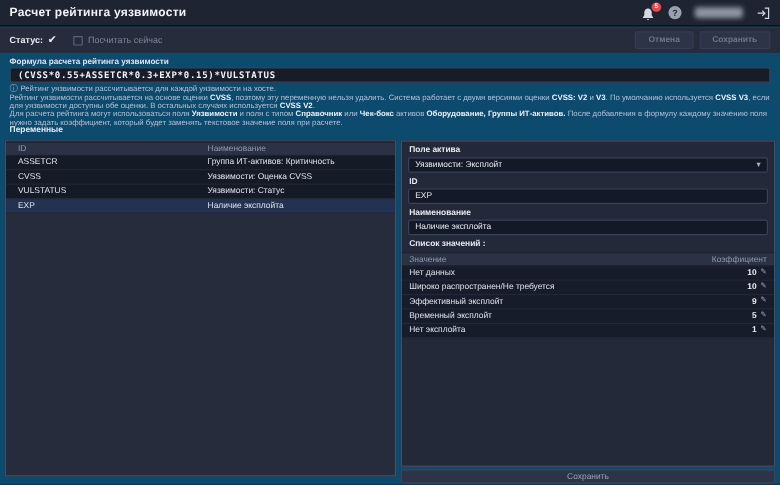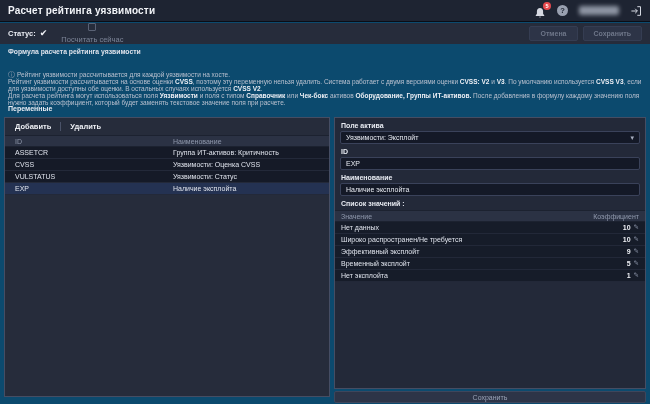--- a/index.html
+++ b/index.html
@@ -29,21 +29,21 @@
     display:flex; align-items:center; justify-content:center; cursor:pointer;
   }
   .user-blur { width:40px; height:9px; background:#8e95a3; border-radius:2px; filter:blur(2px); }
   
   .statusbar {
     position:absolute; top:23px; left:0; right:0; height:21px;
     background:#262c3b; display:flex; align-items:center; padding:0 8px;
   }
   .status-label { font-size:7.5px; font-weight:bold; color:#e8ebf2;text-align:center; }
   .check-glyph { color:#f0f2f7; font-size:9px; margin-left:4px; line-height:1; }
-  .cb-wrap { display:flex; align-items:center; gap:4px; margin-left:14px;flex-direction:column; }
+  .cb-wrap { display:flex; align-items:center; gap:4px; margin-left:14px; }
   .cb-box { width:8px; height:8px; border:1px solid #5a6275; border-radius:1px; background:transparent; }
   .cb-label { font-size:7.5px; color:#7d8598; }
   .sb-buttons { margin-left:auto; display:flex; gap:5px; }
   .btn-muted {
     background:#2d3447; color:#6e7689; font-size:7px; font-weight:bold;
     padding:3px 10px; border-radius:2px; border:1px solid #353d52;
   }
   
   .formula-label { position:absolute; left:8px; top:48px; font-size:6.8px; font-weight:bold; color:#dfe3ec; }
   .formula-input {
@@ -142,34 +142,30 @@
       <span class="cb-box"></span>
       <span class="cb-label">Посчитать сейчас</span>
     </div>
     <div class="sb-buttons">
       <div class="btn-muted">Отмена</div>
       <div class="btn-muted">Сохранить</div>
     </div>
   </div>
 
   <div class="formula-label">Формула расчета рейтинга уязвимости</div>
+  <div class="formula-input">(CVSS*0.55+ASSETCR*0.3+EXP*0.15)*VULSTATUS</div>
   <div class="info">
       <div class="info-line"><span class="info-icon">ⓘ</span><span>Рейтинг уязвимости рассчитывается для каждой уязвимости на хосте.</span></div>
       <div class="info-line"><span>Рейтинг уязвимости рассчитывается на основе оценки </span><span class="b">CVSS</span><span>, поэтому эту переменную нельзя удалить. Система работает с двумя версиями оценки </span><span class="b">CVSS: V2</span><span> и </span><span class="b">V3</span><span>. По умолчанию используется </span><span class="b">CVSS V3</span><span>, если для уязвимости доступны обе оценки. В остальных случаях используется </span><span class="b">CVSS V2</span><span>.</span></div>
       <div class="info-line"><span>Для расчета рейтинга могут использоваться поля </span><span class="b">Уязвимости</span><span> и поля с типом </span><span class="b">Справочник</span><span> или </span><span class="b">Чек-бокс</span><span> активов </span><span class="b">Оборудование, Группы ИТ-активов.</span><span> После добавления в формулу каждому значению поля нужно задать коэффициент, который будет заменять текстовое значение поля при расчете.</span></div>
     </div>
 
   <div class="vars-label">Переменные</div>
 
   <div class="left-panel">
-    <div class="lp-toolbar">
-      <span class="lp-btn">Добавить</span>
-      <span class="lp-divider"></span>
-      <span class="lp-btn">Удалить</span>
-    </div>
     <div class="vtable-header">
       <span class="cell-id">ID</span>
       <span class="cell-name">Наименование</span>
     </div>
     <div>
         <div class="vrow">
           <div class="cell-id">ASSETCR</div>
           <div class="cell-name">Группа ИТ-активов: Критичность</div>
         </div>
         <div class="vrow">

